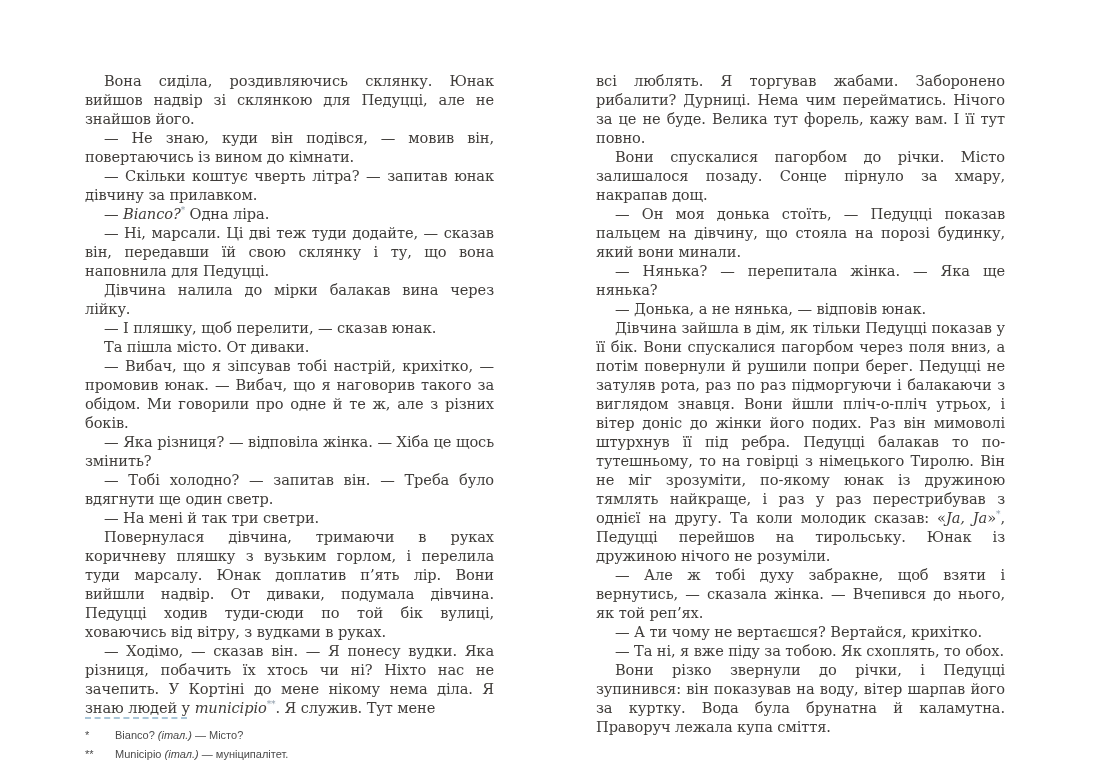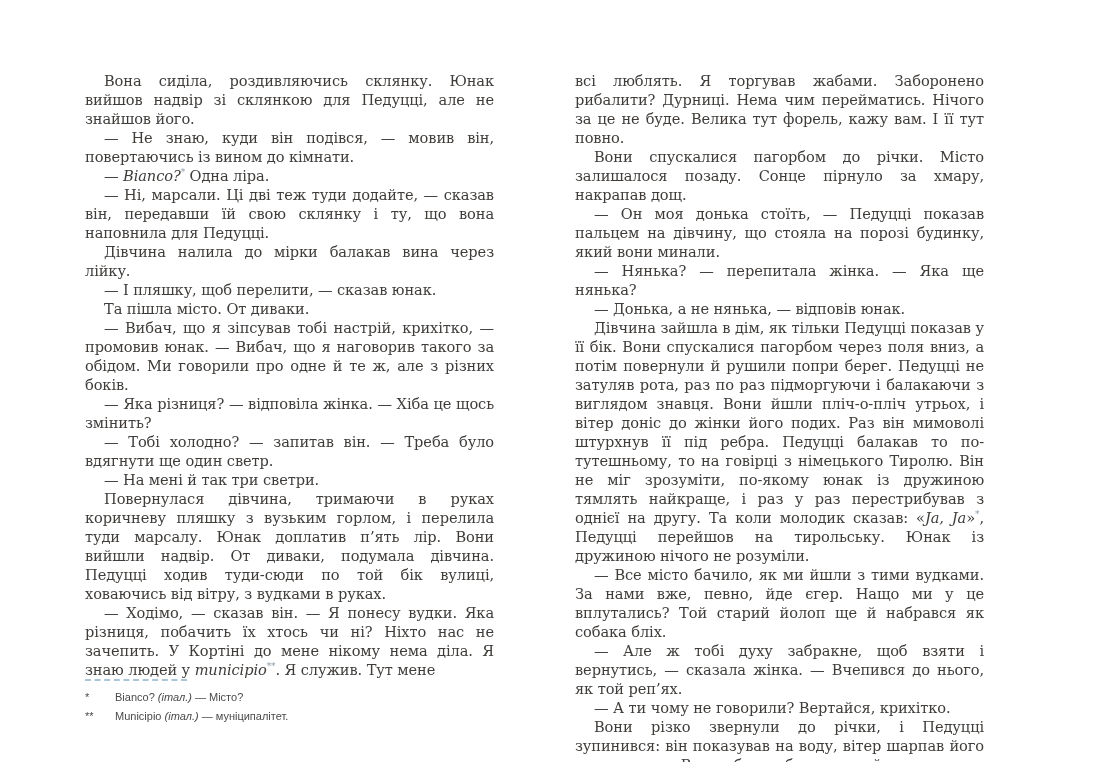--- a/index.html
+++ b/index.html
@@ -8,21 +8,21 @@
   }
   .spread{
     position:relative;width:1105px;height:762px;background:#ffffff;
     font-family:"DejaVu Serif","Liberation Serif",serif;color:#3f3c39;
   }
   .page{
     position:absolute;top:71px;width:409px;height:630px;
     display:flex;flex-direction:column;
   }
   #page-0{left:85px;}
-  #page-1{left:575px;}
+  #page-1{left:596px;}
   .page-body{flex:none;}
   .para{
     margin:0;font-size:14.6px;line-height:19px;
     text-align:justify;letter-spacing:-0.1px;
   }
   .para.indent{text-indent:19px;}
   .para em{font-style:italic;}
   sup{
     font-size:9px;line-height:0;color:#8c9aa8;
     vertical-align:super;font-style:normal;
@@ -44,20 +44,21 @@
 </style>
 </head>
 <body>
 
 <div class="spread">
 
   <section class="page" id="page-0">
     <div class="page-body">
         <p class="para indent"><span>Вона сиділа, роздивляючись склянку. Юнак вийшов надвір зі склянкою для Педуцці, але не знайшов його.</span></p>
         <p class="para indent"><span>— Не знаю, куди він подівся, — мовив він, повертаючись із вином до кімнати.</span></p>
+        <p class="para indent"><span>— Скільки коштує чверть літра? — запитав юнак дівчину за прилавком.</span></p>
         <p class="para indent"><span>— </span><em>Bianco?</em><sup>*</sup><span> Одна ліра.</span></p>
         <p class="para indent"><span>— Ні, марсали. Ці дві теж туди додайте, — сказав він, передавши їй свою склянку і ту, що вона наповнила для Педуцці.</span></p>
         <p class="para indent"><span>Дівчина налила до мірки балакав вина через лійку.</span></p>
         <p class="para indent"><span>— І пляшку, щоб перелити, — сказав юнак.</span></p>
         <p class="para indent"><span>Та пішла місто. От диваки.</span></p>
         <p class="para indent"><span>— Вибач, що я зіпсував тобі настрій, крихітко, — промовив юнак. — Вибач, що я наговорив такого за обідом. Ми говорили про одне й те ж, але з різних боків.</span></p>
         <p class="para indent"><span>— Яка різниця? — відповіла жінка. — Хіба це щось змінить?</span></p>
         <p class="para indent"><span>— Тобі холодно? — запитав він. — Треба було вдягнути ще один светр.</span></p>
         <p class="para indent"><span>— На мені й так три светри.</span></p>
         <p class="para indent"><span>Повернулася дівчина, тримаючи в руках коричневу пляшку з вузьким горлом, і перелила туди марсалу. Юнак доплатив п’ять лір. Вони вийшли надвір. От диваки, подумала дівчина. Педуцці ходив туди-сюди по той бік вулиці, ховаючись від вітру, з вудками в руках.</span></p>
@@ -80,21 +81,21 @@
   </section>
 
   <section class="page" id="page-1">
     <div class="page-body">
         <p class="para"><span>всі люблять. Я торгував жабами. Заборонено рибалити? Дурниці. Нема чим перейматись. Нічого за це не буде. Велика тут форель, кажу вам. І її тут повно.</span></p>
         <p class="para indent"><span>Вони спускалися пагорбом до річки. Місто залишалося позаду. Сонце пірнуло за хмару, накрапав дощ.</span></p>
         <p class="para indent"><span>— Он моя донька стоїть, — Педуцці показав пальцем на дівчину, що стояла на порозі будинку, який вони минали.</span></p>
         <p class="para indent"><span>— Нянька? — перепитала жінка. — Яка ще нянька?</span></p>
         <p class="para indent"><span>— Донька, а не нянька, — відповів юнак.</span></p>
         <p class="para indent"><span>Дівчина зайшла в дім, як тільки Педуцці показав у її бік. Вони спускалися пагорбом через поля вниз, а потім повернули й рушили попри берег. Педуцці не затуляв рота, раз по раз підморгуючи і балакаючи з виглядом знавця. Вони йшли пліч-о-пліч утрьох, і вітер доніс до жінки його подих. Раз він мимоволі штурхнув її під ребра. Педуцці балакав то по-тутешньому, то на говірці з німецького Тиролю. Він не міг зрозуміти, по-якому юнак із дружиною тямлять найкраще, і раз у раз перестрибував з однієї на другу. Та коли молодик сказав: «</span><em>Ja, Ja</em><span>»</span><sup>*</sup><span>, Педуцці перейшов на тирольську. Юнак із дружиною нічого не розуміли.</span></p>
-        <p class="para indent"><span>— Все місто бачило, як ми йшли з тими вудками. За нами вже, певно, йде єгер. Нащо ми у це вплутались? Той старий йолоп ще й набрався як собака бліх.</span></p>
         <p class="para indent"><span>— Але ж тобі духу забракне, щоб взяти і вернутись, — сказала жінка. — Вчепився до нього, як той реп’ях.</span></p>
-        <p class="para indent"><span>— А ти чому не говорили? Вертайся, крихітко.</span></p>
+        <p class="para indent"><span>— А ти чому не вертаєшся? Вертайся, крихітко.</span></p>
+        <p class="para indent"><span>— Та ні, я вже піду за тобою. Як схоплять, то обох.</span></p>
         <p class="para indent"><span>Вони різко звернули до річки, і Педуцці зупинився: він показував на воду, вітер шарпав його за куртку. Вода була брунатна й каламутна. Праворуч лежала купа сміття.</span></p>
       </div>
 
   </section>
 
 </div>
 
 </body></html>

